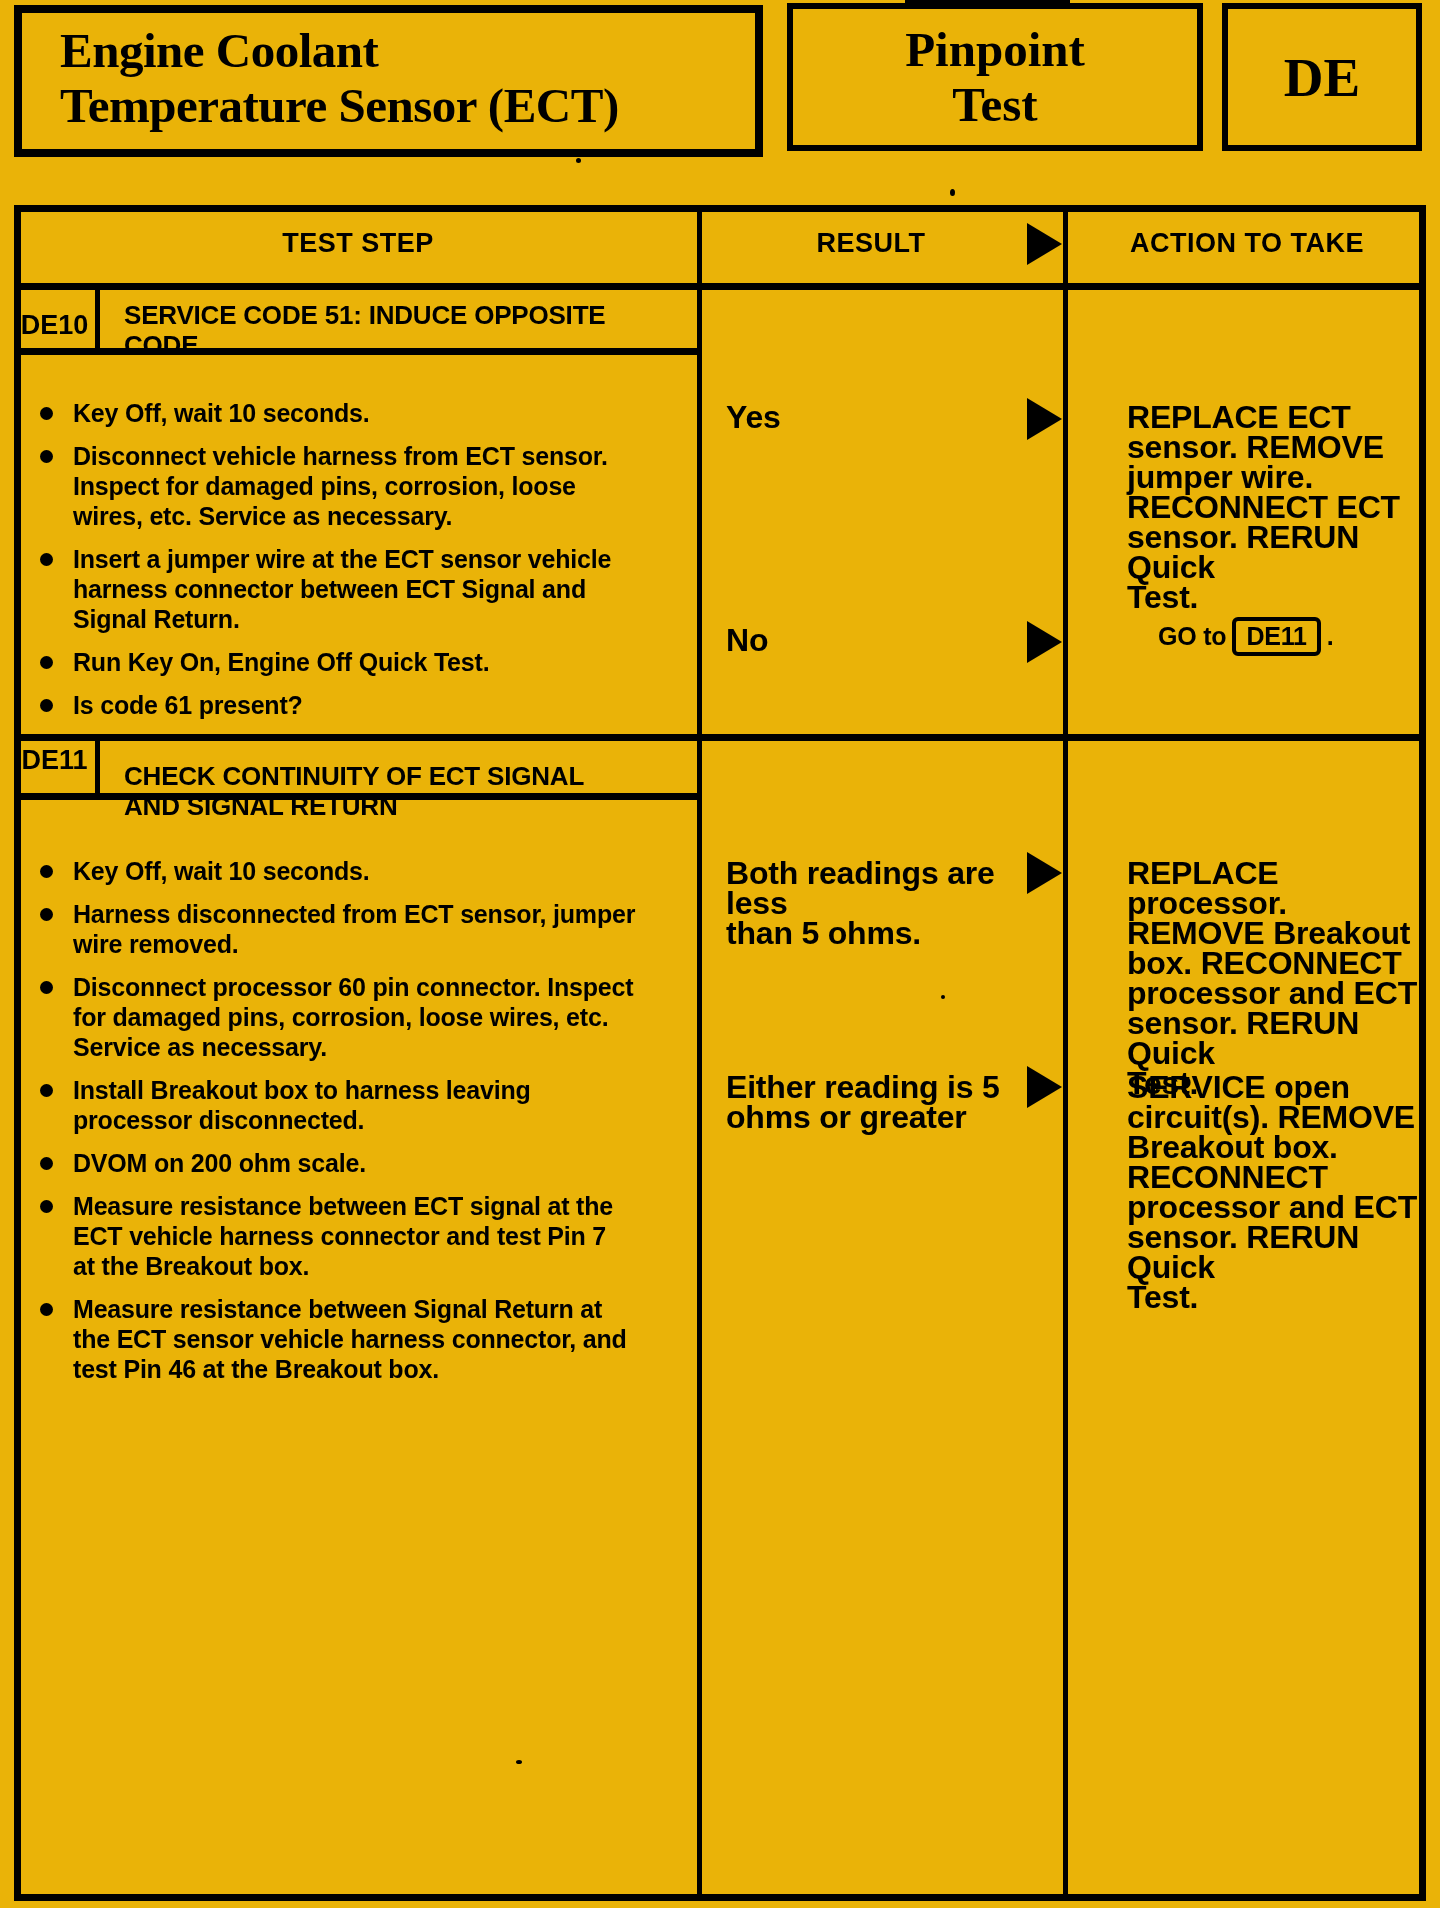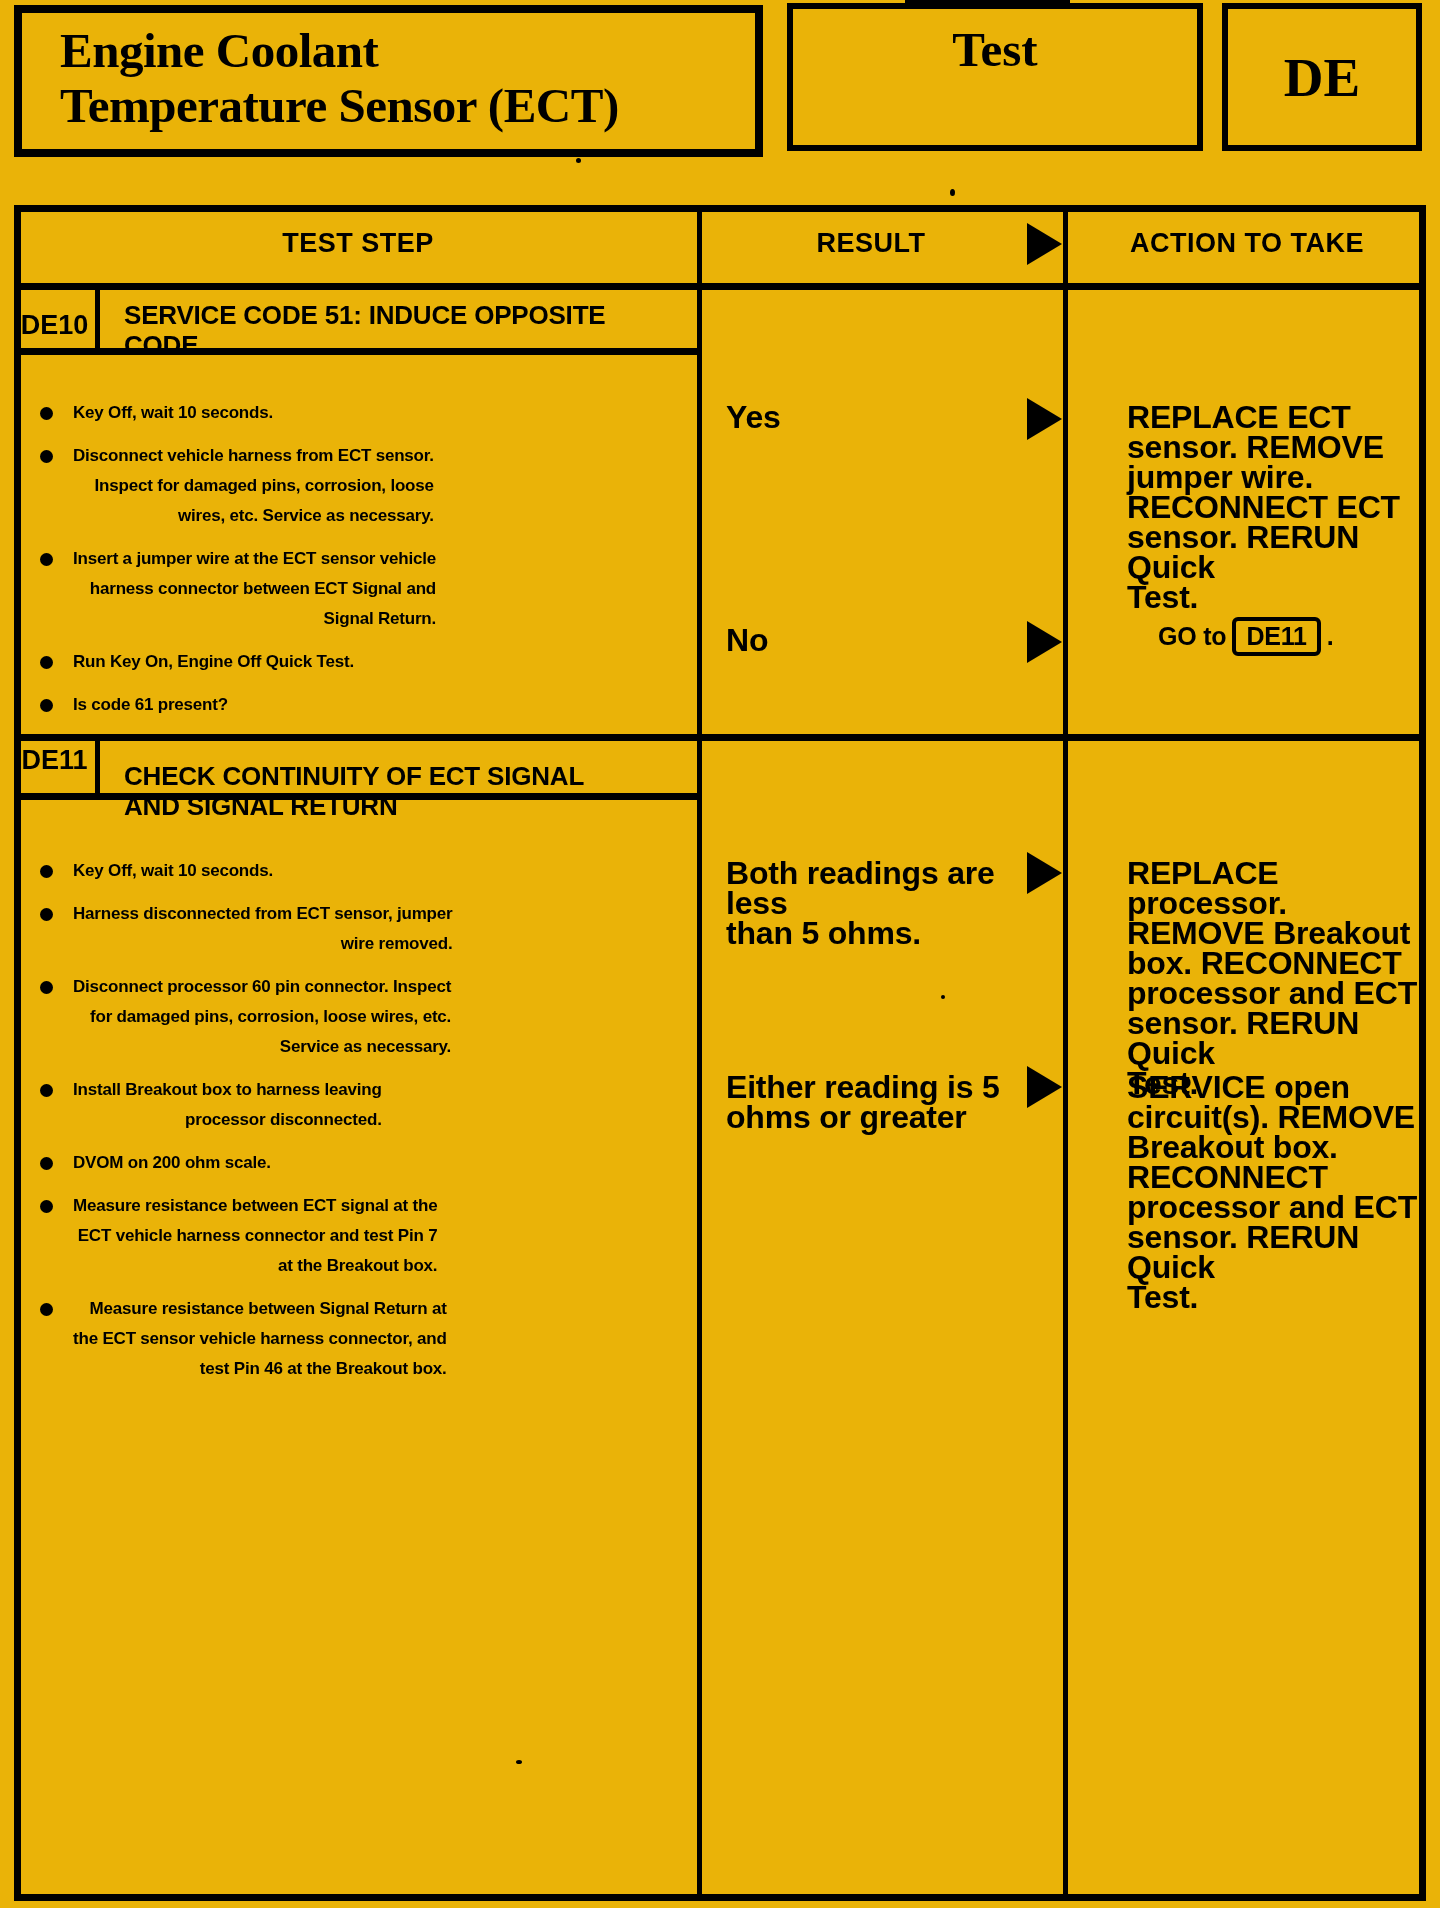--- a/index.html
+++ b/index.html
@@ -21,21 +21,21 @@
   .vline{top:205px;width:5px;height:1696px;}
   .hline{left:14px;width:1412px;height:7px;}
   
   .colhead{top:228px;text-align:center;font-size:27px;letter-spacing:0.5px;}
   
   .titlebox{left:14px;width:688px;border-bottom:7px solid #000;}
   .codebox{position:absolute;left:0;top:0;bottom:0;width:86px;border-right:5px solid #000;text-align:center;box-sizing:border-box;font-size:27px;}
   .titletext{position:absolute;left:98px;right:6px;top:0;padding-left:12px;font-size:26px;line-height:30px;letter-spacing:-0.2px;}
   
   .steps{width:652px;}
-  .step{display:flex;margin-bottom:13px;font-size:17px;line-height:30px;letter-spacing:-0.2px;text-align:right;}
+  .step{display:flex;margin-bottom:13px;font-size:25px;line-height:30px;letter-spacing:-0.2px;}
   .bullet{flex:none;width:13px;height:13px;border-radius:50%;background:#000;margin:9px 20px 0 0;}
   .celltext{font-size:32px;line-height:30px;letter-spacing:-0.2px;}
   .result-col{left:726px;width:292px;}
   .action-col{left:1127px;width:296px;}
   
   .arrow{left:1027px;width:0;height:0;border-top:21px solid transparent;border-bottom:21px solid transparent;border-left:35px solid #000;}
   
   .goto-row{display:flex;align-items:center;font-size:25px;letter-spacing:-0.2px;}
   .goto-box{display:inline-block;border:4px solid #000;border-radius:6px;padding:1px 10px;margin:0 6px;font-size:25px;}
   
@@ -47,20 +47,21 @@
 <div class="page">
 
   <div class="abs ink" style="left:905px;top:0;width:165px;height:6px;"></div>
 
   <div class="abs serif engine-box">
     <div>Engine Coolant</div>
     <div>Temperature Sensor (ECT)</div>
   </div>
 
   <div class="abs serif pinpoint-box">
+    <div>Pinpoint</div>
     <div>Test</div>
   </div>
 
   <div class="abs serif de-box">
     <span>DE</span>
   </div>
 
   <div class="abs tbl-border"></div>
   <div class="abs ink vline" style="left:697px;"></div>
   <div class="abs ink vline" style="left:1063px;"></div>

